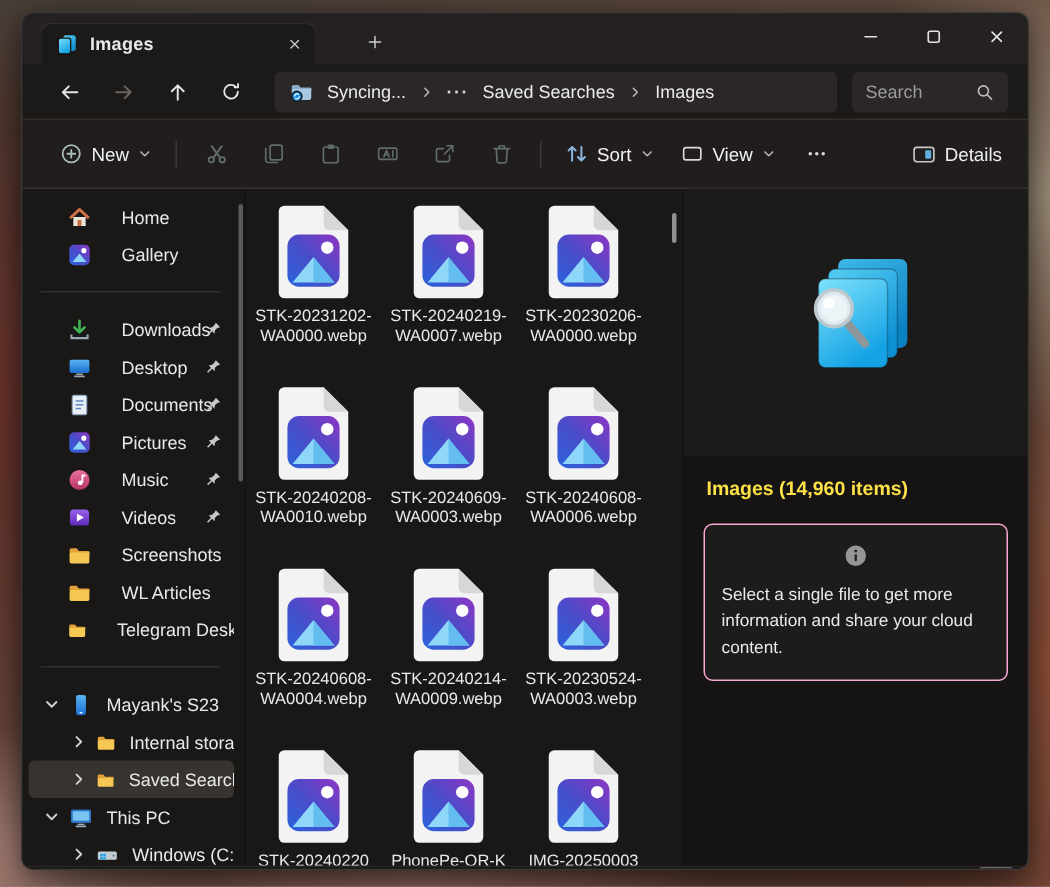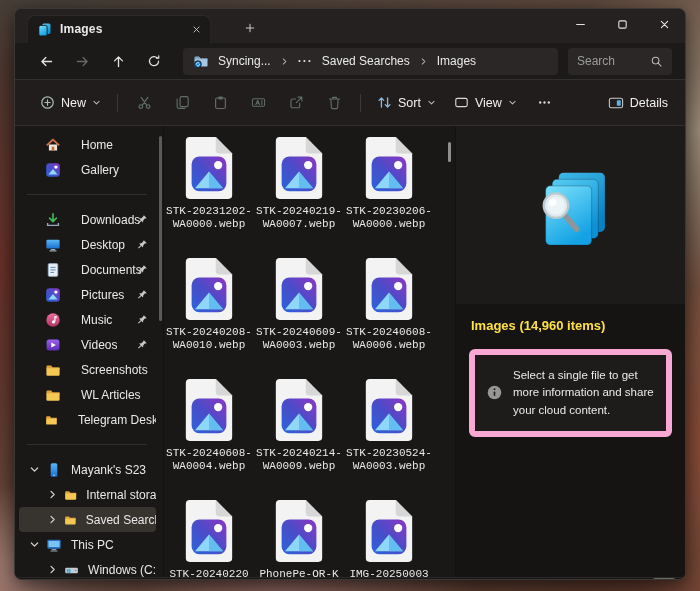--- a/index.html
+++ b/index.html
@@ -77,29 +77,29 @@
   .srow.lvnest { padding-left:28px; gap:6px; }
   .srow.lvdev .slabel, .srow.lvnest .slabel { margin-left:3px; }
   .srow.sel { background:#37332f; }
   .slabel { white-space:nowrap; overflow:hidden; }
   .schev { color:#cfcfcf; flex:none; }
   .pin { position:absolute; right:8px; color:#c8c8c8; }
   .sdiv { height:1px; background:#322e2c; margin:12px 16px 12px 12px; }
   .side-scroll { position:absolute; right:1px; top:10px; width:3px; height:185px; background:#5a5a5a; border-radius:2px; }
   
   .files { flex:1; position:relative; border-left:1px solid #131211; padding-top:10px; display:grid; grid-template-columns:repeat(3,90px); grid-auto-rows:121px; align-content:start; overflow:hidden; }
-  .fcell { display:flex; flex-direction:column; align-items:center;font-family:Liberation Mono, monospace; }
+  .fcell { display:flex; flex-direction:column; align-items:center; }
   .fname { margin-top:5px; width:86px; text-align:center; font-size:11px; line-height:12.5px; color:#e9e9e9; word-break:break-all; }
   .files-scroll { position:absolute; right:4px; top:16px; width:3px; height:20px; background:#8f8f8f; border-radius:2px; }
   
   .panel { width:230px; flex:none; border-left:1px solid #131211; display:flex; flex-direction:column; background:#1a1918; }
   .pvis { height:178px; background:#1d1b1a; display:flex; align-items:center; justify-content:center; }
   .plower { flex:1; background:#151413; padding-top:12px; }
   .ptitle { padding:2px 15px 8px; font-size:13px; font-weight:bold; color:#fde047; }
-  .pinfo { margin:8px 13px; border:6px solid #f9a8d4; border-radius:6px; background:#1d1c1b; padding:12px 11px; display:flex; gap:10px; align-items:center; font-size:11.5px; line-height:1.5; color:#e9e9e9; }
+  .pinfo { margin:8px 13px; border:1px solid #f9a8d4; border-radius:6px; background:#1d1c1b; padding:12px 11px; display:flex; gap:10px; align-items:center; font-size:11.5px; line-height:1.5; color:#e9e9e9;flex-direction:column; }
   .pinfo svg { flex:none; }
   
   .statusbar { height:17px; background:#171615; border-top:1px solid #2b2927; display:flex; align-items:center; padding:0 10px 0 16px; font-size:11px; color:#d6d6d6; flex:none; }
   .caret { width:1.5px; height:11px; background:#cfcfcf; margin-left:14px; }
   .sspacer { flex:1; }
   .vbtn { width:22px; height:15px; display:flex; align-items:center; justify-content:center; margin-left:3px; border-radius:2px; color:#b9b9b9; }
   .vbtn.vsel { background:#3d3935; outline:1px solid #6b6763; color:#f2f2f2; }
 </style>
 </head>
 <body>

